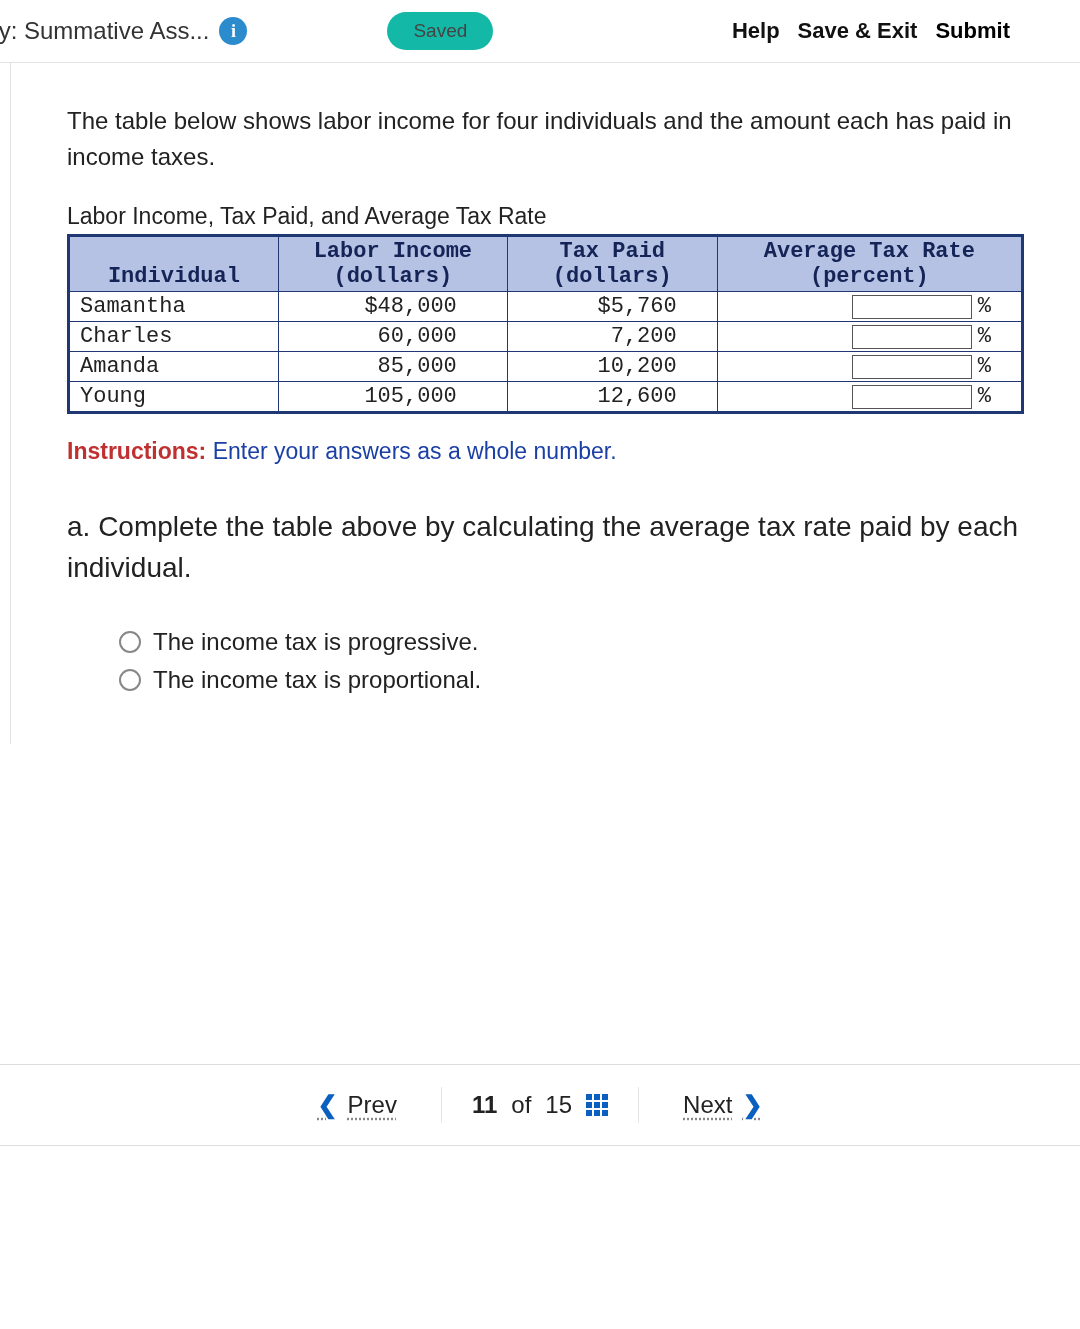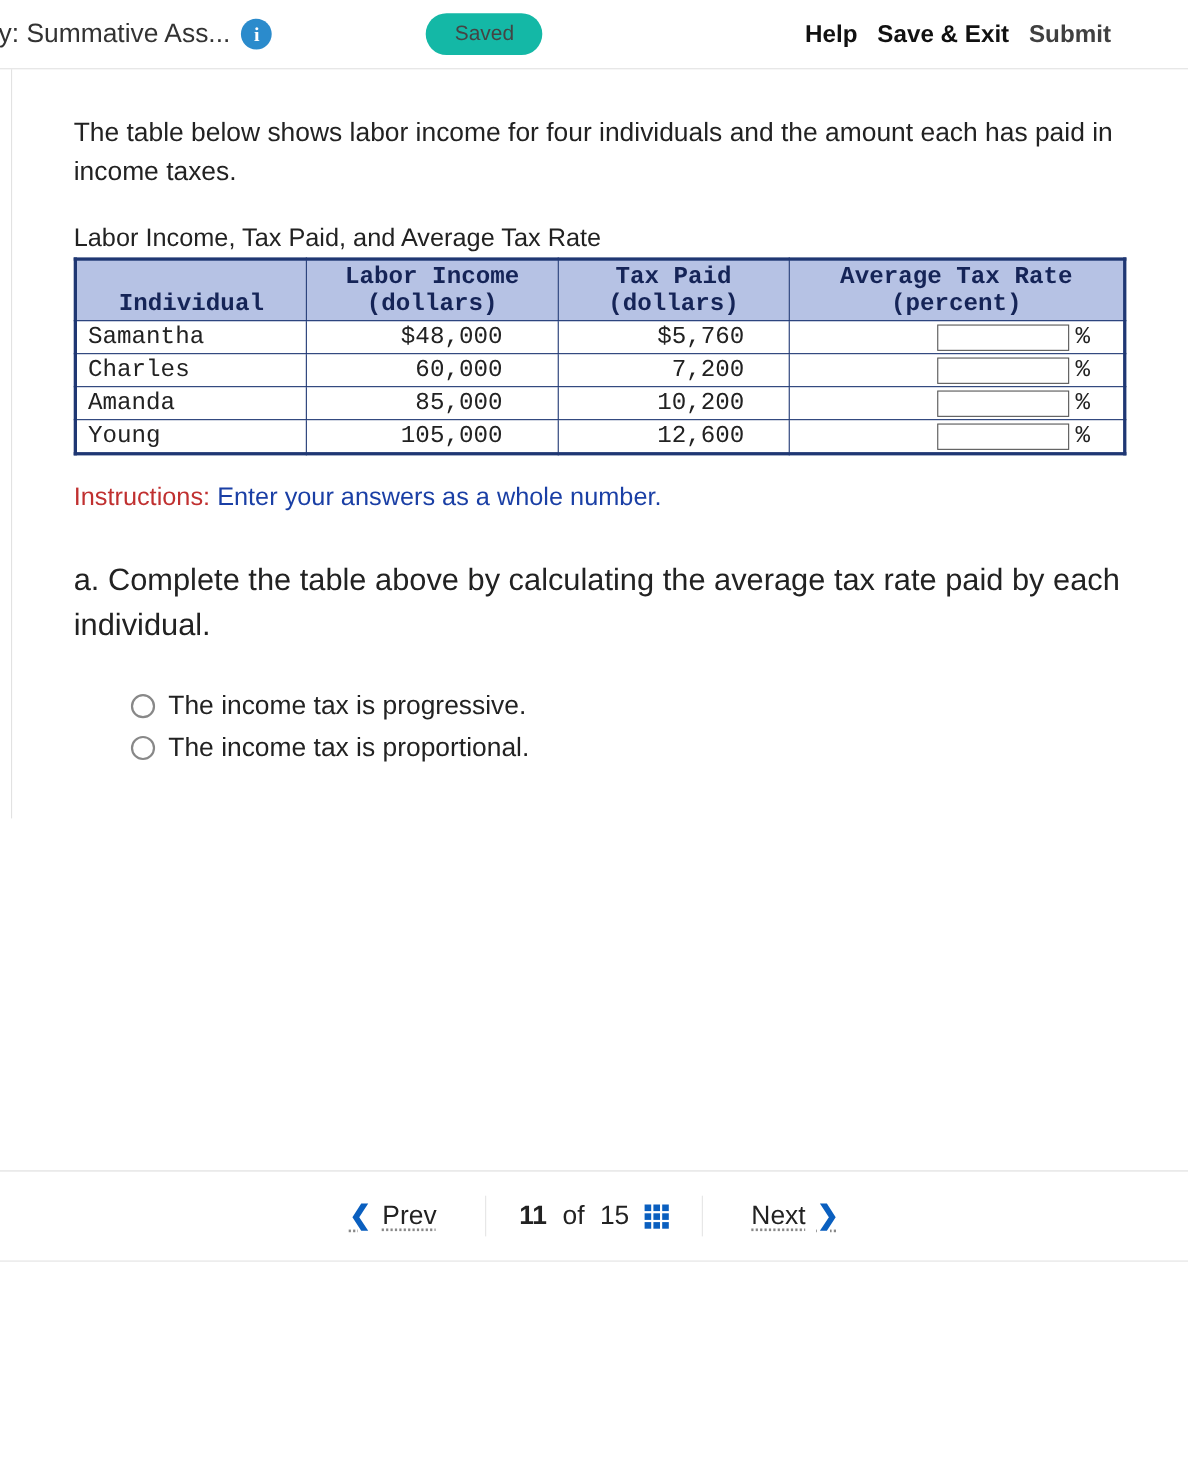--- a/index.html
+++ b/index.html
@@ -36,21 +36,21 @@
     margin-left: 140px;
     background: #14b8a6;
     color: #444;
     border-radius: 22px;
     padding: 8px 26px;
     font-size: 19px;
   }
   .spacer { flex: 1; }
   .top-actions { display: flex; gap: 18px; padding-right: 70px; font-size: 22px;}
   .top-actions .help, .top-actions .save-exit { color: #111; font-weight: 600; }
-  .top-actions .submit { color: #404040; font-weight: 700; }
+  .top-actions .submit { color: #000000; font-weight: 700; }
   .content {
     padding: 40px 56px 40px 56px;
     border-left: 1px solid #e2e2e2;
     margin-left: 10px;
   }
   .intro { font-size: 24px; color: #222; line-height: 1.5; }
   .table-title { font-weight: 400; font-size: 23px; margin-top: 28px; margin-bottom: 4px; }
   table.data {
     border-collapse: collapse;
     width: 100%;
@@ -87,21 +87,21 @@
     border: 1px solid #555;
     margin-right: 6px;
     background: #fff;
     font-family: "Courier New", monospace;
     font-size: 20px;
     text-align: right;
     padding-right: 4px;
   }
   .pct { font-family: "Courier New", monospace; margin-right: 30px; }
   .instructions { margin-top: 24px; font-size: 23px; }
-  .instructions .label { color: #c03030; font-weight: 400; }
+  .instructions .label { color: #c03030; font-weight: 700; }
   .instructions .text { color: #1a3fa5; }
   .question { font-size: 28px; color: #222; margin-top: 42px; line-height: 1.45; }
   .options { margin-top: 40px; margin-left: 52px; }
   .option { display: flex; align-items: center; gap: 12px; font-size: 24px; margin-bottom: 10px; }
   .radio {
     width: 22px; height: 22px; border: 2px solid #888; border-radius: 50%;
     display: inline-block; flex-shrink: 0;
   }
   .bottom-nav {
     border-top: 1px solid #ddd;

